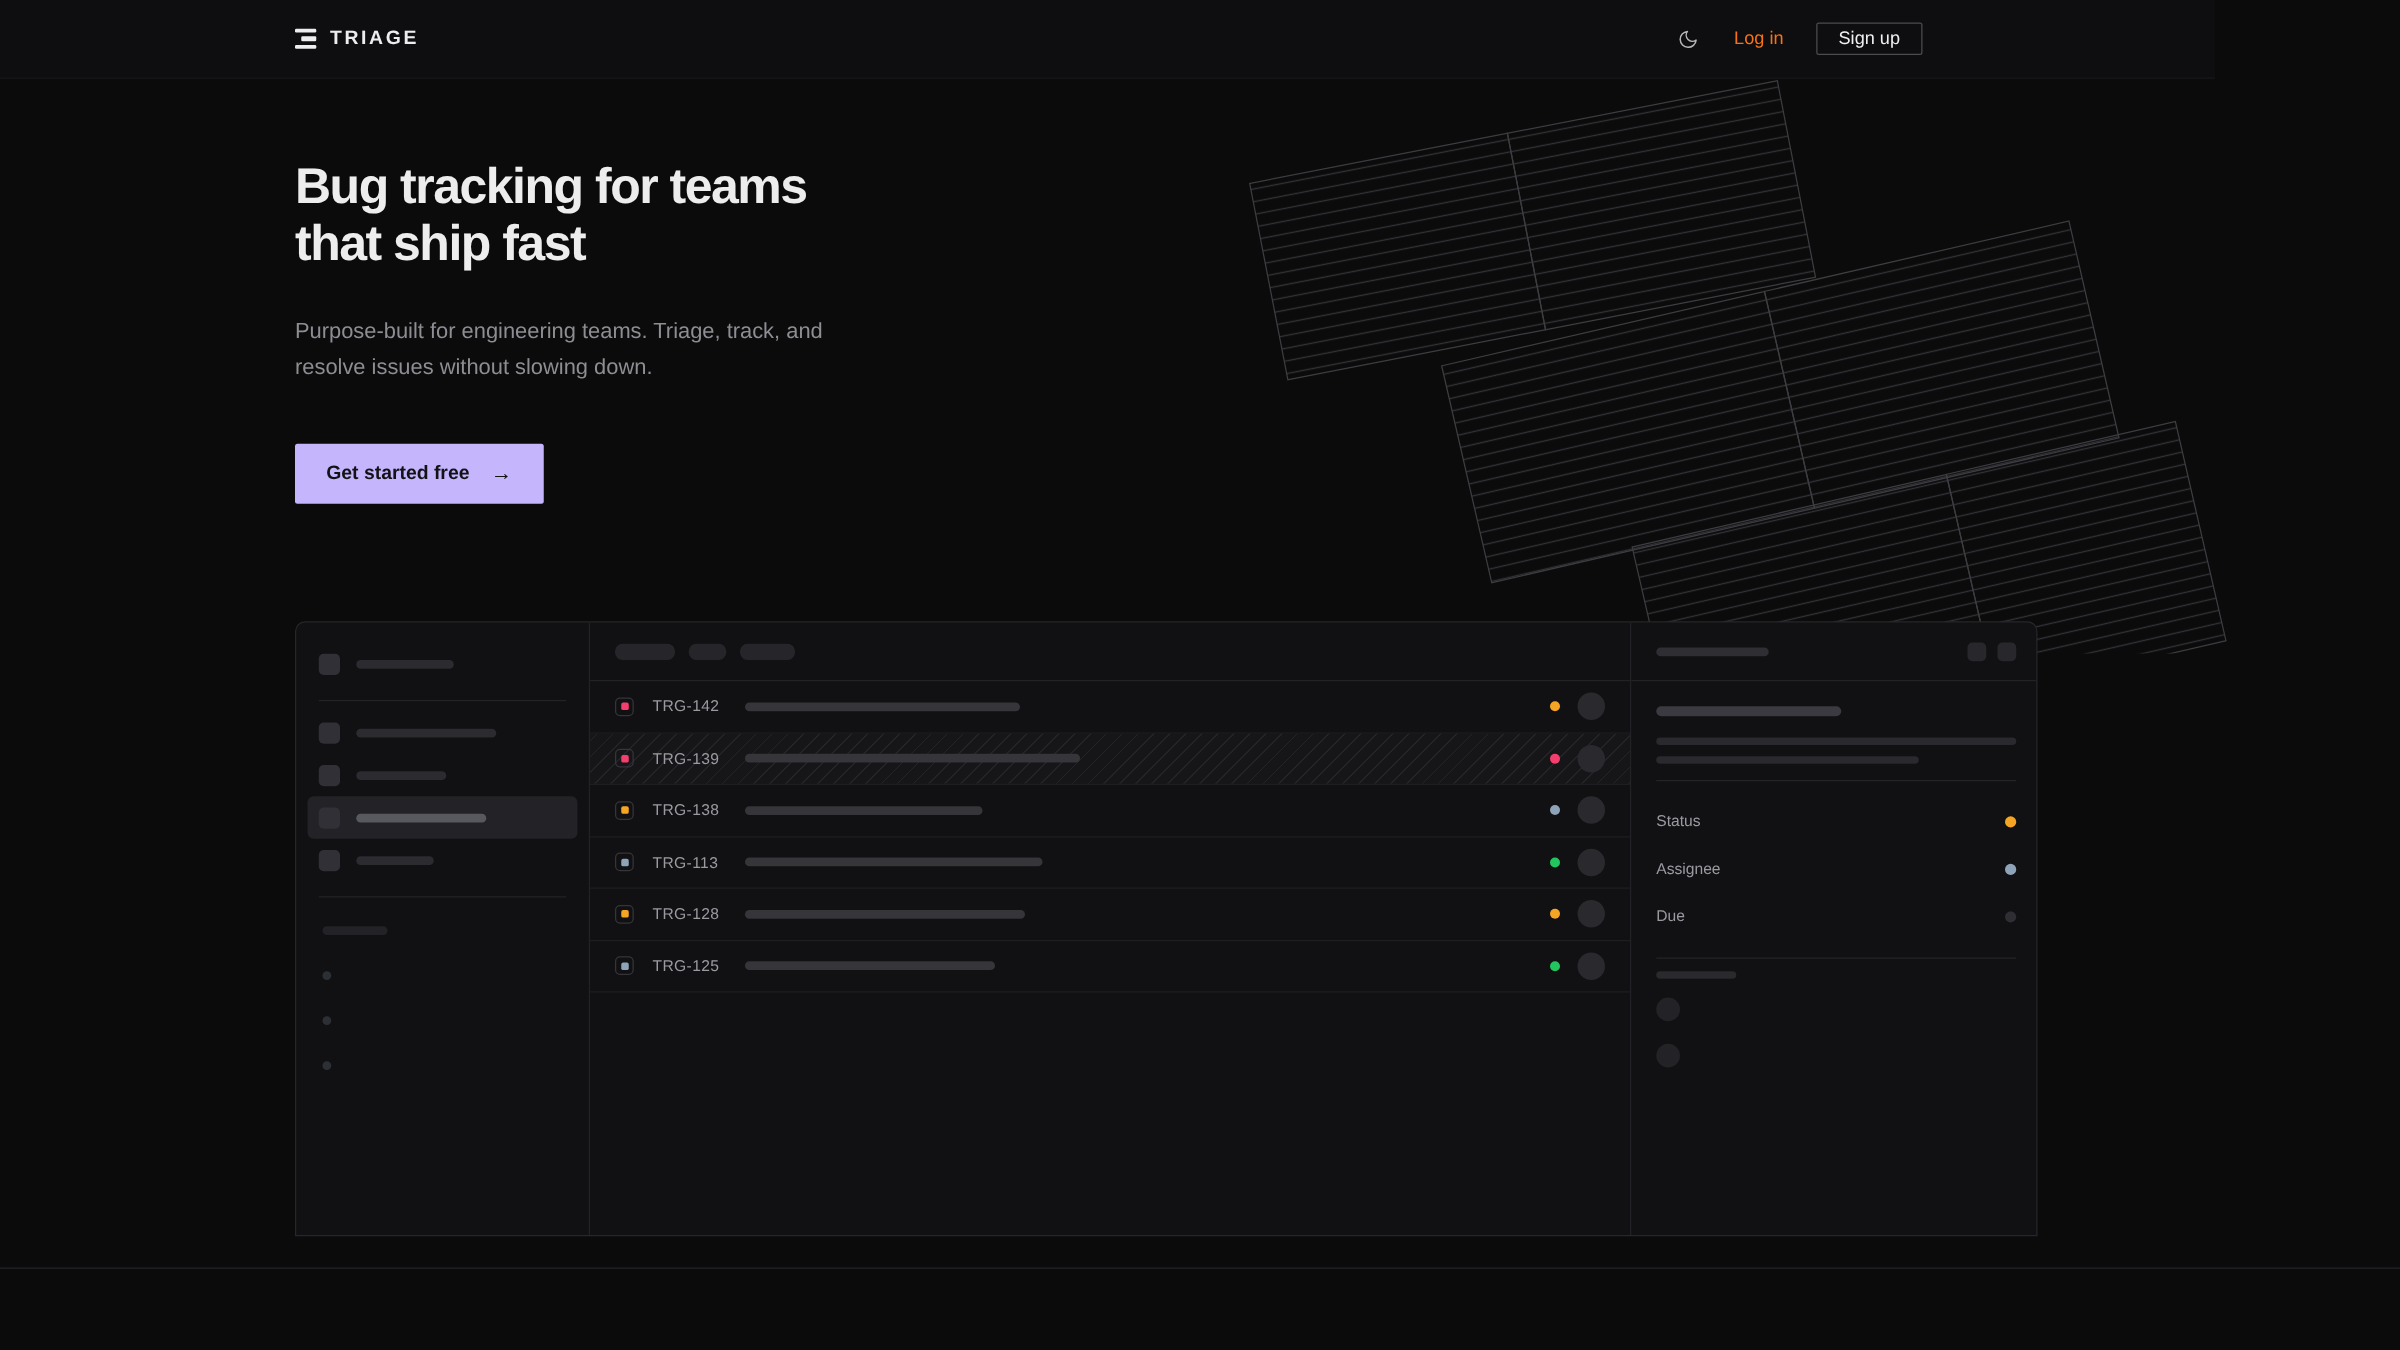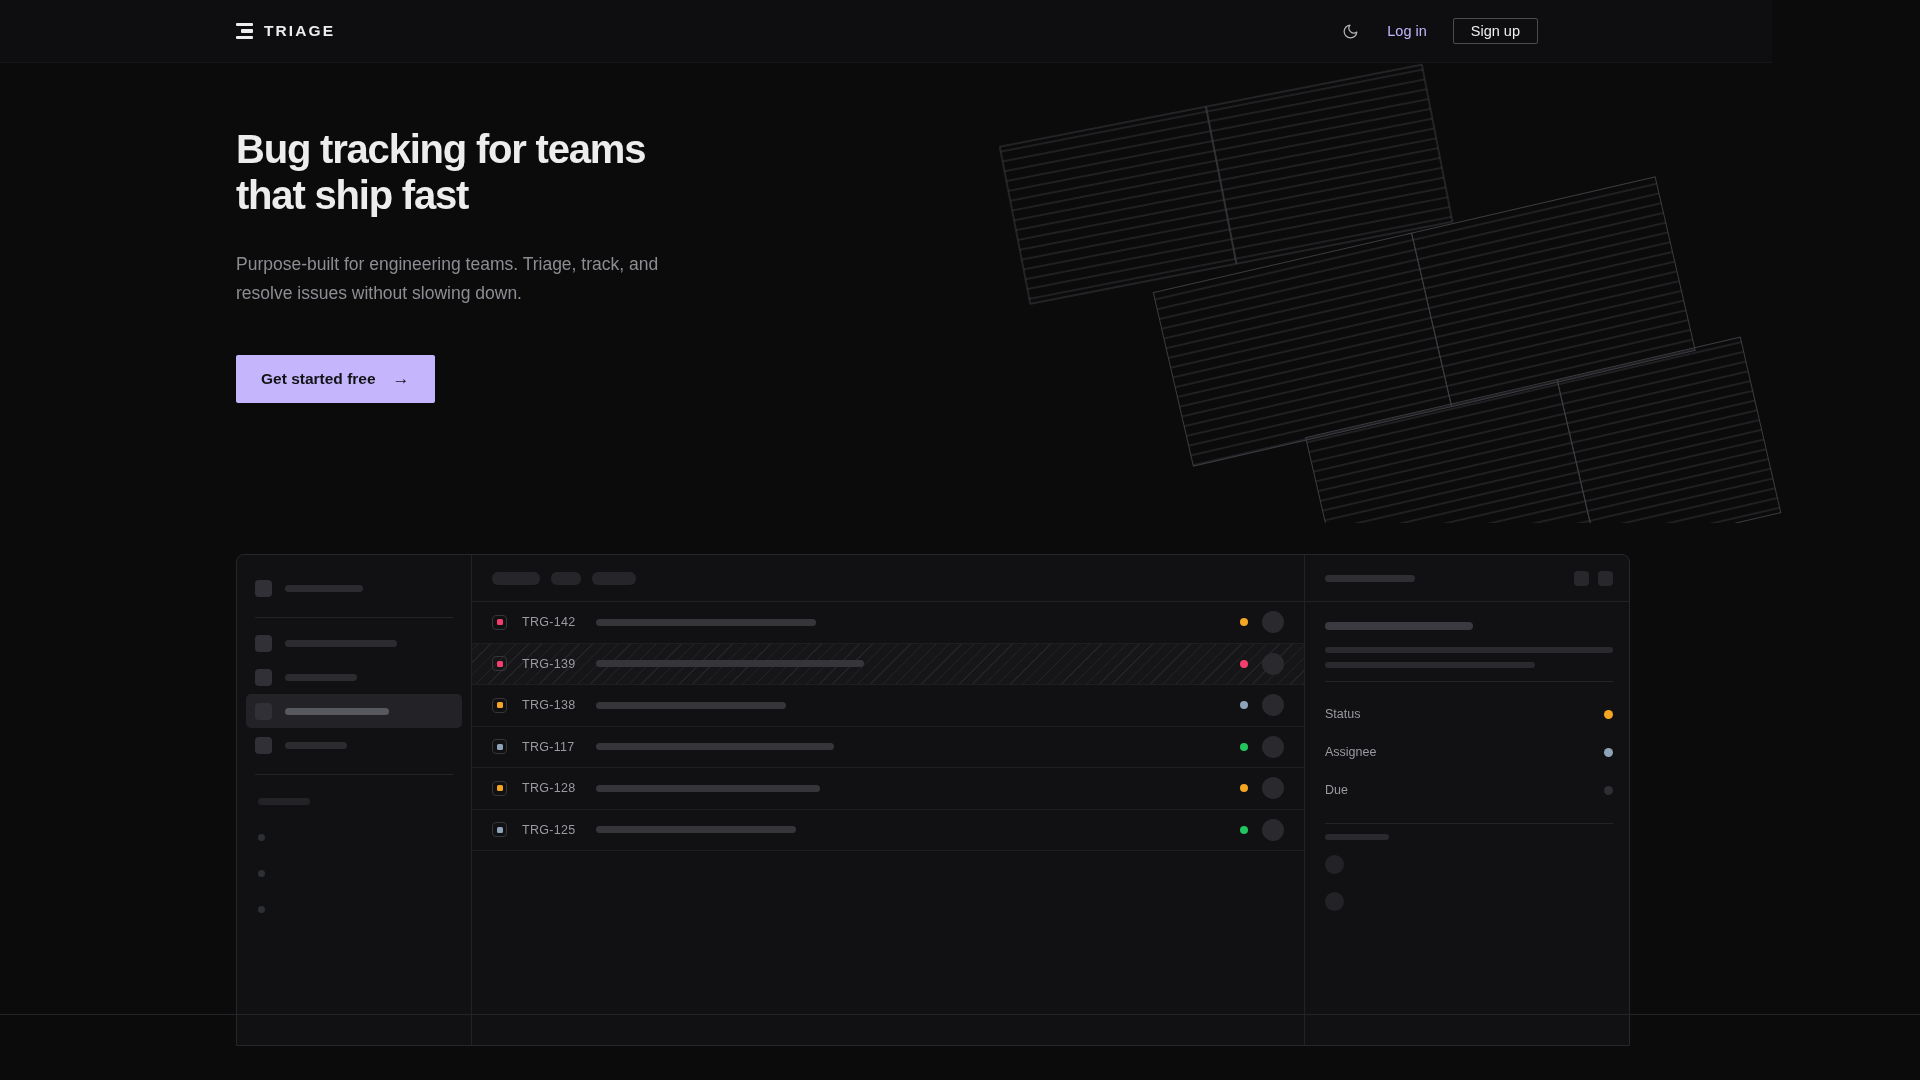--- a/index.html
+++ b/index.html
@@ -33,21 +33,21 @@
     letter-spacing: 2.1px;
   }
   .header-right {
     position: absolute; right: 234px; top: 50%; transform: translateY(-50%);
     display: flex; align-items: center; gap: 26px;
   }
   .moon-btn {
     width: 22px; height: 22px; display: flex; align-items: center; justify-content: center;
     cursor: pointer;
   }
-  .login-link { color: #c4b5fd; font-size: 14.5px; cursor: pointer; }
+  .login-link { color: #f97316; font-size: 14.5px; cursor: pointer; }
   .signup-btn {
     border: 1px solid #4b4b50; color: #f0f0f1; font-size: 14.5px;
     padding: 4px 17px; background: transparent; cursor: pointer;
     border-radius: 2px; font-family: inherit;
   }
 
   
   .hero { position: absolute; top: 63px; left: 0; width: 1920px; height: 460px; overflow: hidden; }
   .hero-deco { position: absolute; inset: 0; pointer-events: none; }
   .hero-text { position: absolute; left: 236px; top: 63px; z-index: 5; }
@@ -62,21 +62,21 @@
   .cta-btn {
     margin-top: 47px; display: inline-flex; align-items: center; gap: 17px;
     background: #c4b5fd; color: #131316; font-size: 15.5px; font-weight: bold;
     padding: 15px 25px; border: none; cursor: pointer; font-family: inherit;
     border-radius: 2px;
   }
   .cta-arrow { font-size: 17px; line-height: 1; }
 
   
   .app {
-    position: absolute; left: 236px; top: 554px; width: 1394px; height: 492px;
+    position: absolute; left: 236px; top: 497px; width: 1394px; height: 492px;
     background: #111113;
     border: 1px solid #27272b;
     border-radius: 8px 8px 0 0;
     display: flex; overflow: hidden;
   }
   .page-rule { position: absolute; left: 0; top: 1014px; width: 1920px; height: 1px; background: #242428; }
 
   
   .app-sidebar { width: 235px; border-right: 1px solid #222226; padding: 16px 18px 0 18px; flex-shrink: 0; }
   .sk-row { display: flex; align-items: center; gap: 13px; height: 34px; }
@@ -264,21 +264,21 @@
             <span class="issue-title-bar" style="width:190px"></span>
             <span class="issue-right">
               <span class="status-dot" style="background:#8fa3b8"></span>
               <span class="avatar-circle"></span>
             </span>
           </div>
           <div class="issue-row">
             <span class="prio-chip">
               <span class="prio-dot" style="background:#8fa3b8"></span>
             </span>
-            <span class="issue-id">TRG-117</span>
+            <span class="issue-id">TRG-113</span>
             <span class="issue-title-bar" style="width:238px"></span>
             <span class="issue-right">
               <span class="status-dot" style="background:#22c55e"></span>
               <span class="avatar-circle"></span>
             </span>
           </div>
           <div class="issue-row">
             <span class="prio-chip">
               <span class="prio-dot" style="background:#f5a524"></span>
             </span>

